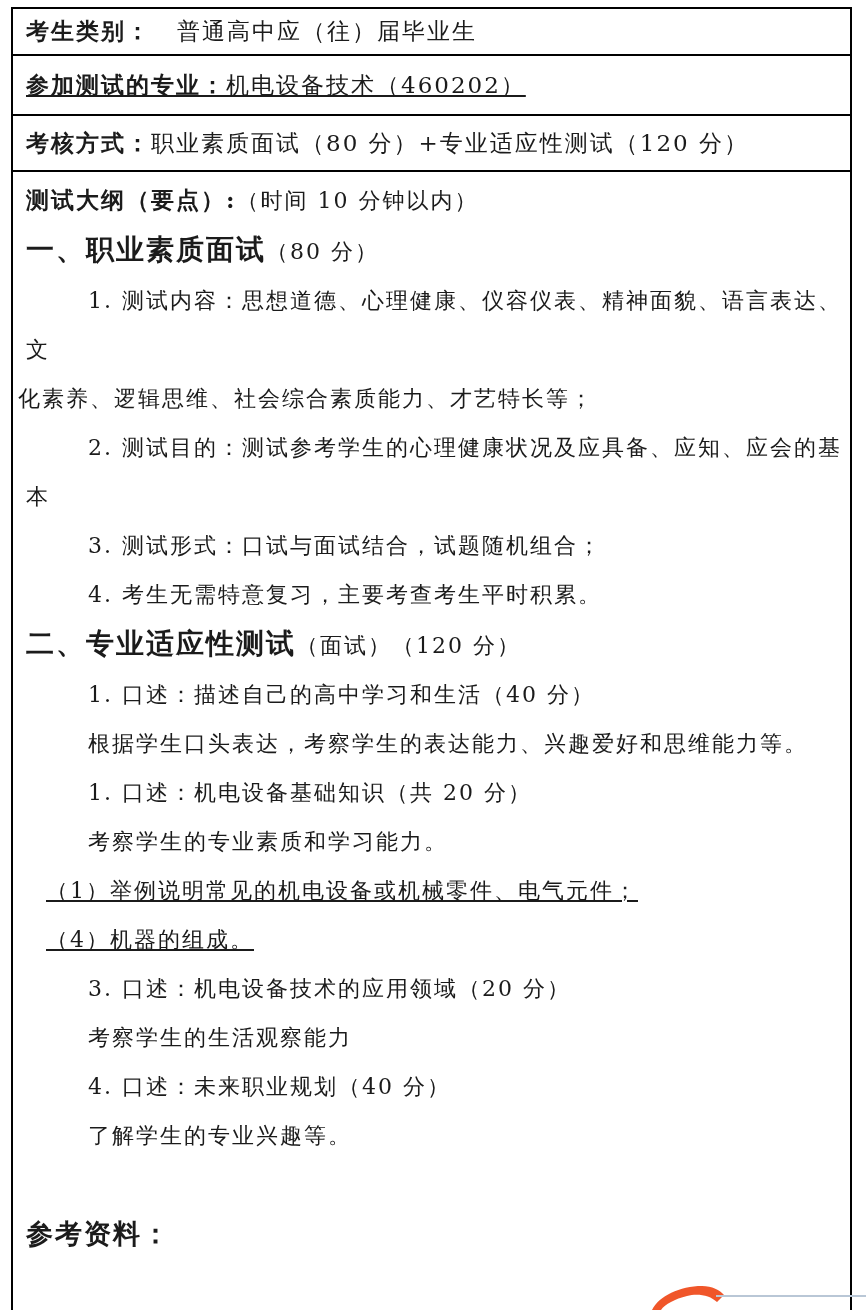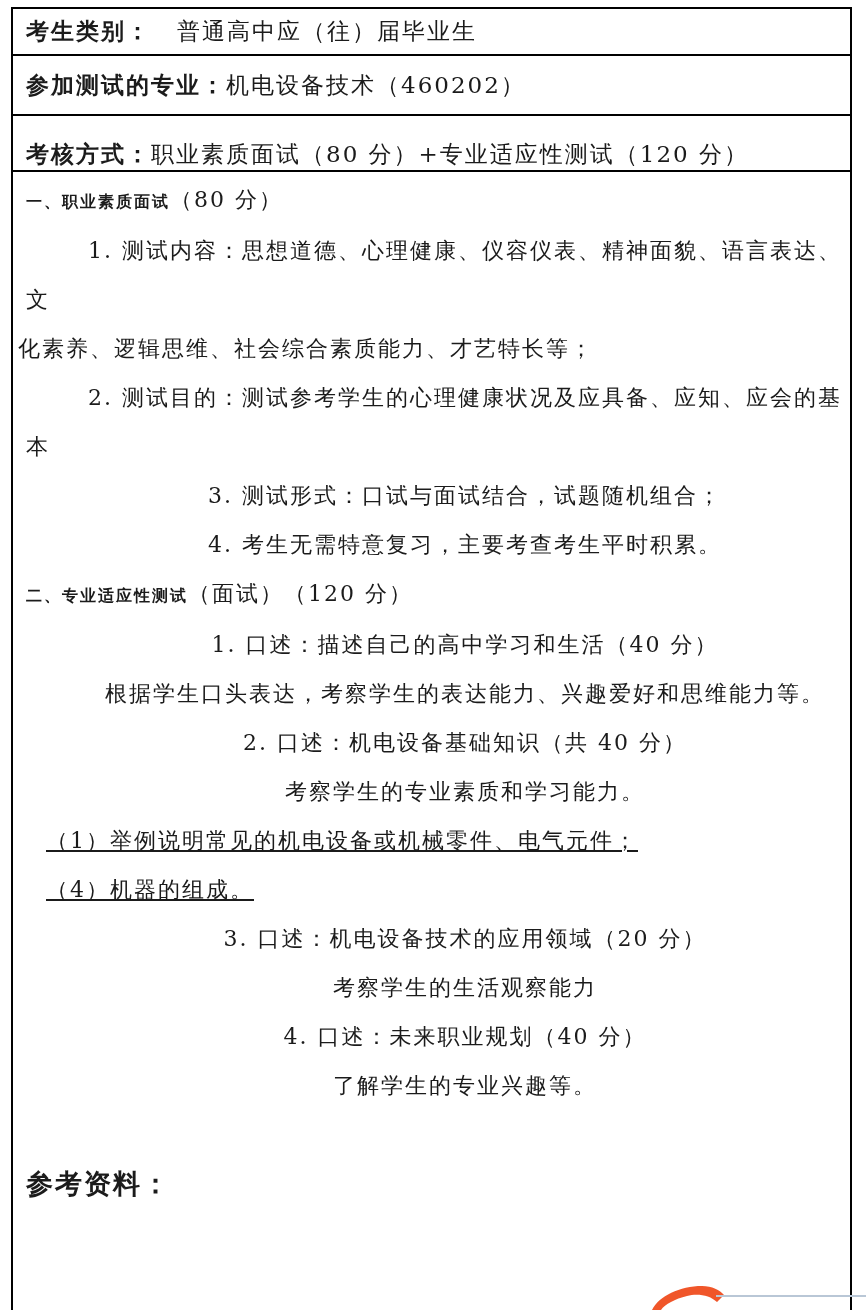--- a/index.html
+++ b/index.html
@@ -11,33 +11,33 @@
   .doc-table{
     position:absolute;left:11px;top:7px;width:841px;
     border:2px solid #000;box-sizing:border-box;background:#fff;
   }
   .trow{
     display:flex;align-items:center;
     padding:0 8px 0 13px;font-size:23px;letter-spacing:2px;
     border-bottom:2px solid #000;white-space:nowrap;
   }
   .r1{height:45px;gap:26px;}
-  .r2{height:58px;}
-  .r3{height:54px;align-items:flex-end;}
+  .r2{height:58px;text-decoration:underline;}
+  .r3{height:54px;}
   .b{font-weight:bold;}
   .big-cell{
     padding:3px 8px 0 13px;height:1160px;box-sizing:content-box;
   }
   .line{
     font-size:22px;line-height:49px;letter-spacing:2px;
   }
   .line .b{letter-spacing:2px;}
   .head .b{font-size:23px;}
-  .section .b{font-size:16px;}
-  .item{padding-left:62px;text-align:center;}
+  .section .b{font-size:28px;}
+  .item{padding-left:62px;}
   .subitem{padding-left:20px;text-decoration:underline;}
   .cont{margin-left:-8px;}
   .justify{padding-left:0 !important;text-indent:62px;text-align:justify;text-align-last:justify;}
   .ref-head{margin-top:49px;margin-bottom:10px;}
   .ref-head .b{font-size:27px;}
   .divider-line{
     position:absolute;left:716px;top:1295px;width:150px;height:2px;
   }
   .swoosh{
     position:absolute;left:650px;top:1284px;width:76px;height:26px;
@@ -54,30 +54,31 @@
   <div class="trow r2">
     <span class="b">参加测试的专业：</span>
       <span>机电设备技术（460202）</span>
   </div>
   <div class="trow r3">
     <span class="b">考核方式：</span>
       <span>职业素质面试（80 分）+专业适应性测试（120 分）</span>
   </div>
   <div class="big-cell">
     <div>
+        <div class="line head"><span class="b">测试大纲（要点）:</span><span>（时间 10 分钟以内）</span></div>
         <div class="line section"><span class="b">一、职业素质面试</span><span>（80 分）</span></div>
         <div class="line item justify"><span>1. 测试内容：思想道德、心理健康、仪容仪表、精神面貌、语言表达、文</span></div>
         <div class="line cont"><span>化素养、逻辑思维、社会综合素质能力、才艺特长等；</span></div>
         <div class="line item justify"><span>2. 测试目的：测试参考学生的心理健康状况及应具备、应知、应会的基本</span></div>
         <div class="line item"><span>3. 测试形式：口试与面试结合，试题随机组合；</span></div>
         <div class="line item"><span>4. 考生无需特意复习，主要考查考生平时积累。</span></div>
         <div class="line section"><span class="b">二、专业适应性测试</span><span>（面试）（120 分）</span></div>
         <div class="line item"><span>1. 口述：描述自己的高中学习和生活（40 分）</span></div>
         <div class="line item"><span>根据学生口头表达，考察学生的表达能力、兴趣爱好和思维能力等。</span></div>
-        <div class="line item"><span>2. 口述：机电设备基础知识（共 40 分）</span></div>
+        <div class="line item"><span>1. 口述：机电设备基础知识（共 20 分）</span></div>
         <div class="line item"><span>考察学生的专业素质和学习能力。</span></div>
         <div class="line subitem"><span>（1）举例说明常见的机电设备或机械零件、电气元件；</span></div>
         <div class="line subitem"><span>（4）机器的组成。</span></div>
         <div class="line item"><span>3. 口述：机电设备技术的应用领域（20 分）</span></div>
         <div class="line item"><span>考察学生的生活观察能力</span></div>
         <div class="line item"><span>4. 口述：未来职业规划（40 分）</span></div>
         <div class="line item"><span>了解学生的专业兴趣等。</span></div>
         <div class="line ref-head"><span class="b">参考资料：</span></div>
       </div>
   </div>

